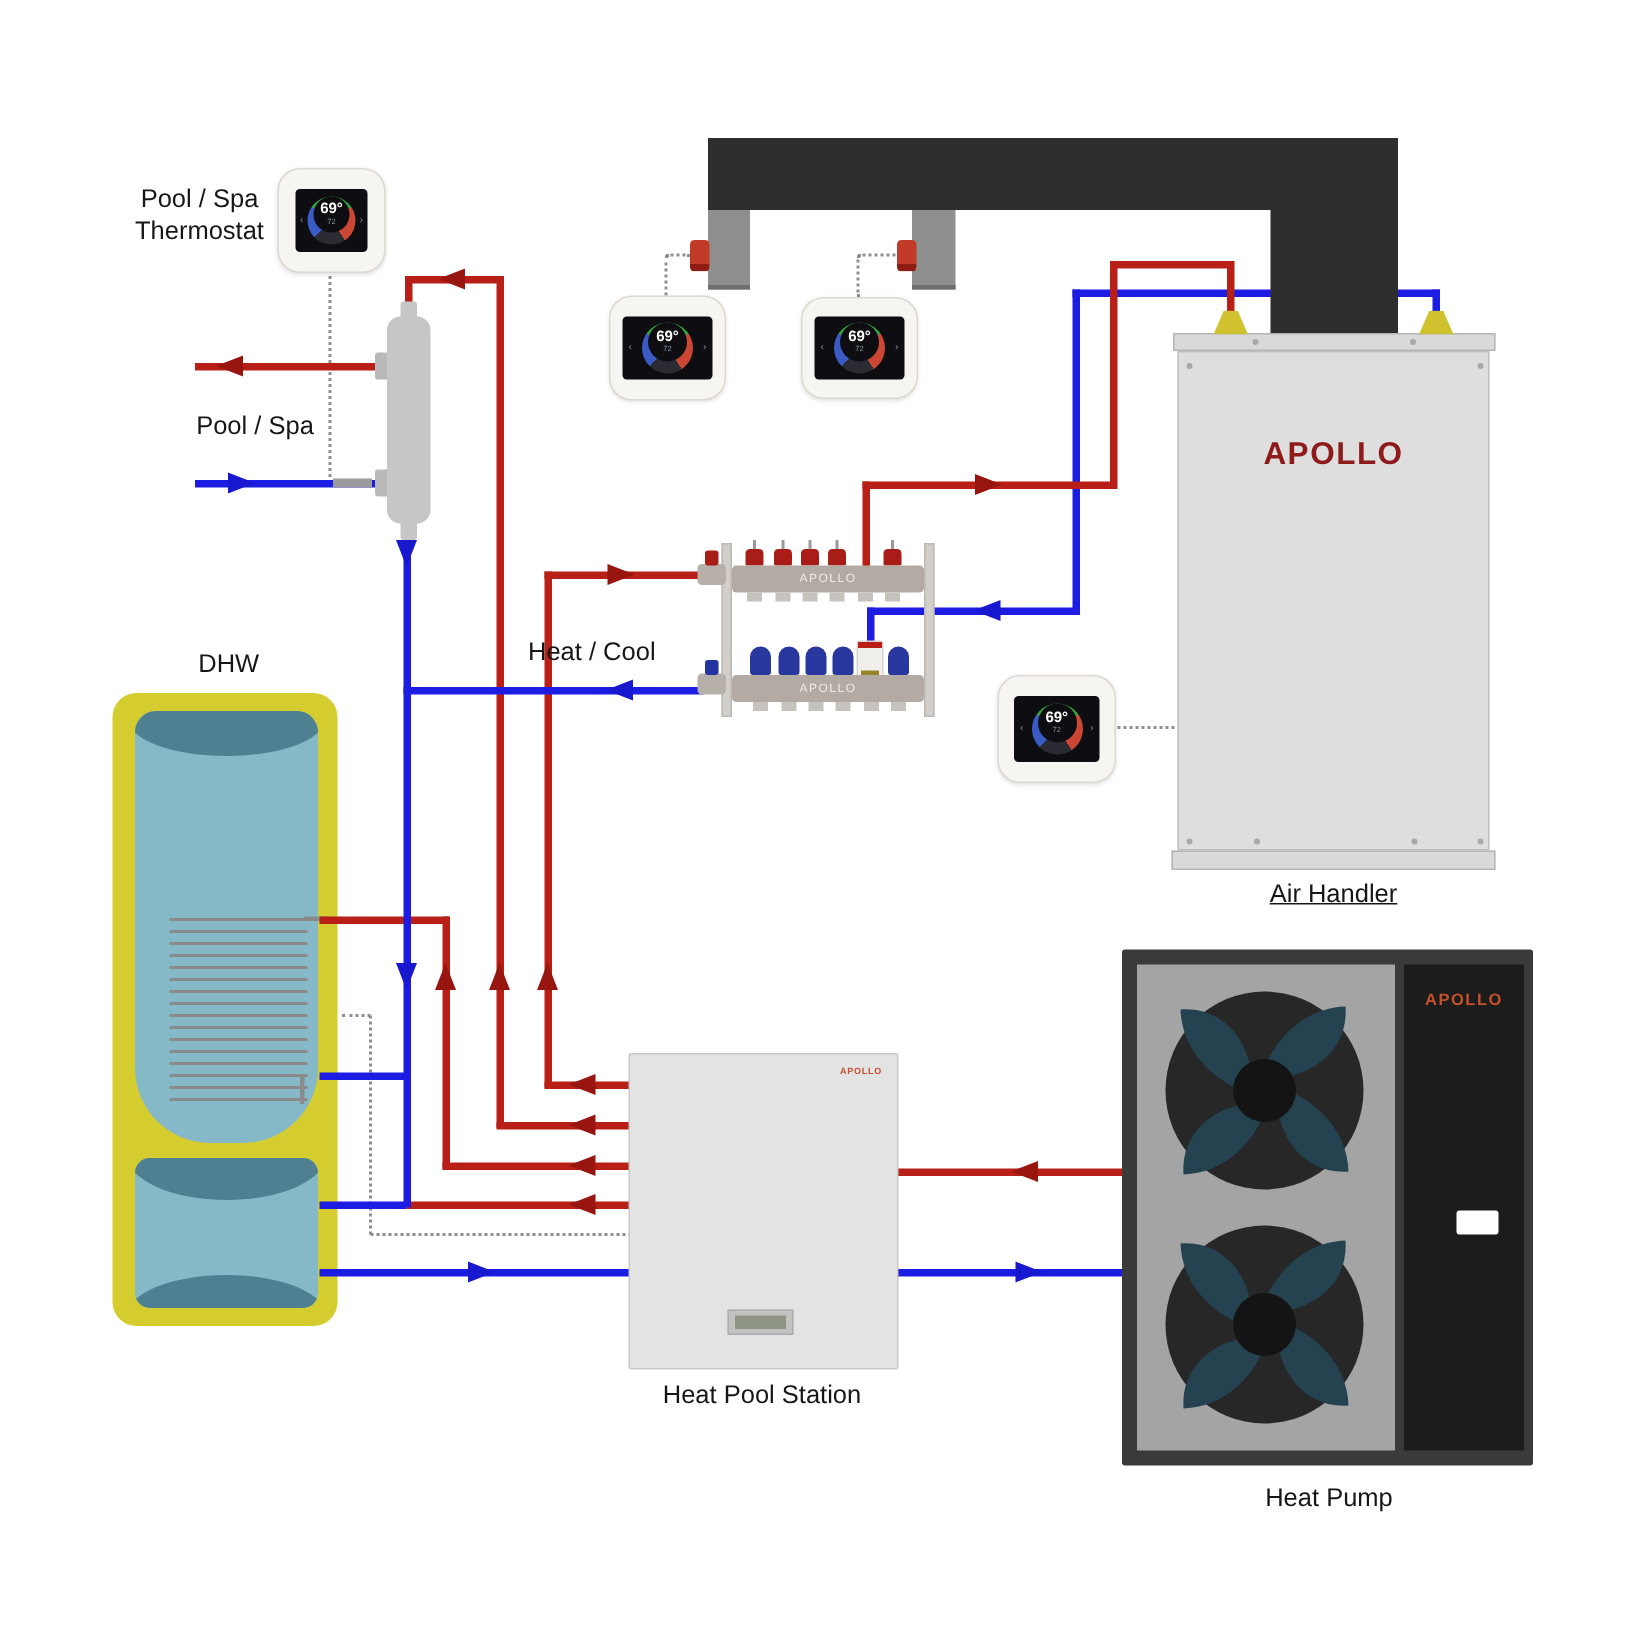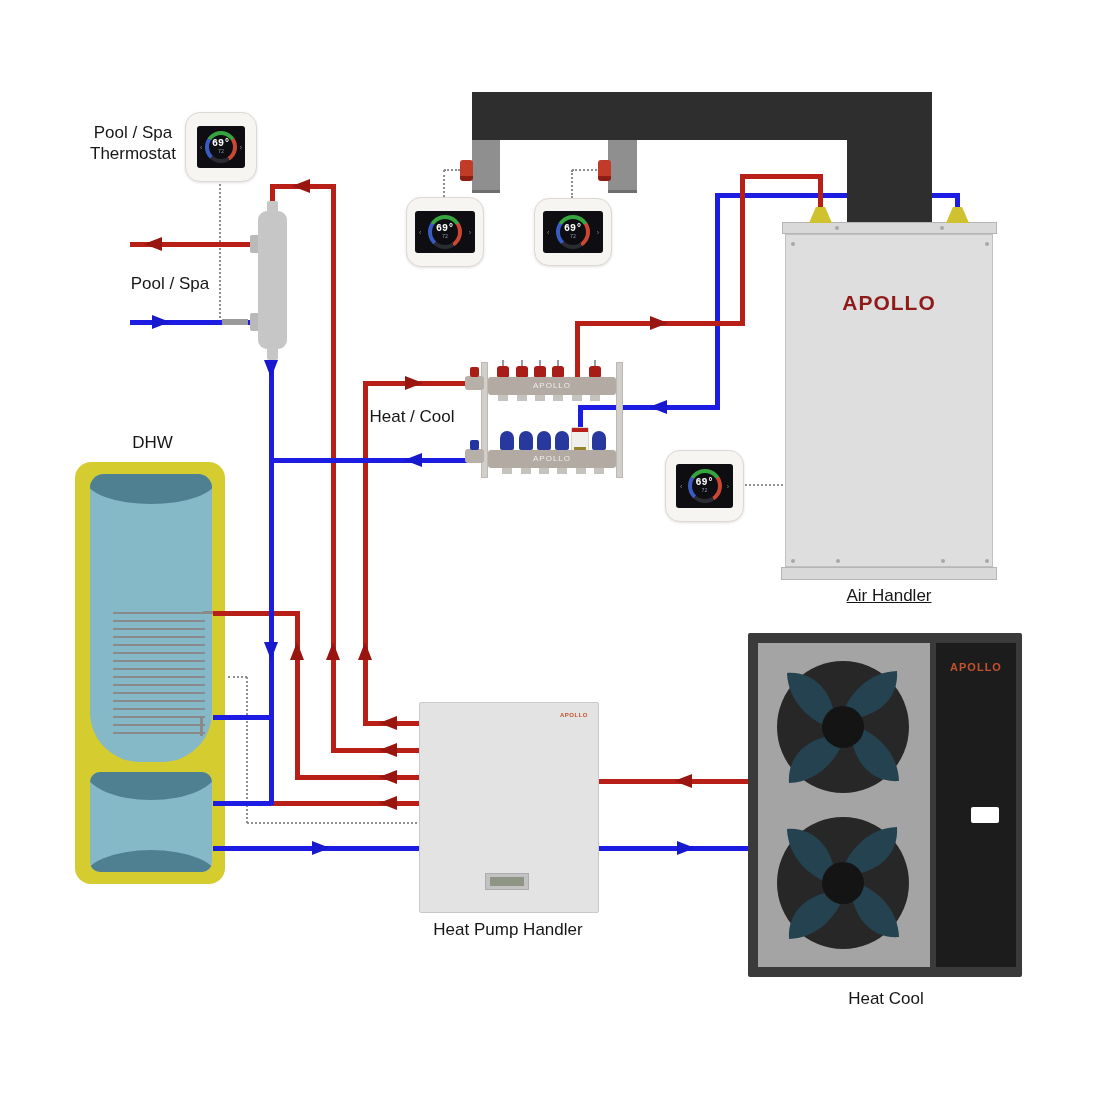--- a/index.html
+++ b/index.html
@@ -22,21 +22,21 @@
   .dv{position:absolute;width:0;border-left:2px dotted var(--dotted-line);}
   
   .lbl{position:absolute;font-size:17px;color:var(--label-text);text-align:center;line-height:1.25;}
   
   .tstat{position:absolute;background:#f7f5f2;border:1px solid #ddd8d2;border-radius:15px;
          box-shadow:0 1px 3px rgba(0,0,0,.12);}
   .tstat .screen{position:absolute;background:var(--screen-black);border-radius:3px;
          display:flex;align-items:center;justify-content:center;}
   .ring{width:34px;height:34px;border-radius:50%;
         background:conic-gradient(from 225deg,var(--ring-blue) 0 22%,var(--ring-green) 22% 53%,var(--ring-red) 53% 78%,#2b2b33 78%);
-        display:flex;align-items:center;justify-content:center;font-family:Liberation Mono, monospace;}
+        display:flex;justify-content:center;}
   .ring .inner{width:26px;height:26px;border-radius:50%;background:var(--screen-black);
         display:flex;flex-direction:column;align-items:center;justify-content:center;}
   .temp{color:#fff;font-size:10px;font-weight:bold;line-height:1;}
   .setp{color:#8c96a0;font-size:5px;line-height:1;margin-top:1px;}
   .smark{position:absolute;color:#8a8a8a;font-size:7px;top:50%;transform:translateY(-50%);}
   
   .dot{position:absolute;width:4px;height:4px;border-radius:50%;background:#a8a8a8;}
   .stub{position:absolute;width:10px;height:6px;background:#c6c2be;}
   .cap-red{position:absolute;width:12px;height:11px;background:var(--valve-cap-red);border-radius:3px 3px 1px 1px;}
   .stem{position:absolute;width:2px;height:6px;background:#9a9a9a;}
@@ -145,21 +145,21 @@
   <div class="abs" style="left:946px;top:207px;width:23px;height:16px;background:var(--fitting-brass);clip-path:polygon(30% 0,70% 0,100% 100%,0 100%);"></div>
   <div class="lbl" style="left:789px;top:585px;width:200px;text-decoration:underline;">Air Handler</div>
 
   <div class="abs" style="left:267px;top:201px;width:11px;height:14px;background:var(--hx-body);border-radius:2px;"></div>
   <div class="abs" style="left:267px;top:346px;width:11px;height:14px;background:var(--hx-body);border-radius:2px;"></div>
   <div class="abs" style="left:250px;top:235px;width:10px;height:18px;background:#b9b9b9;border-radius:2px;"></div>
   <div class="abs" style="left:250px;top:313px;width:10px;height:18px;background:#b9b9b9;border-radius:2px;"></div>
   <div class="abs" style="left:258px;top:211px;width:29px;height:138px;background:var(--hx-body);border-radius:9px;"></div>
   <div class="abs" style="left:222px;top:319px;width:26px;height:6px;background:#9a9a9a;"></div>
   <div class="lbl" style="left:110px;top:273px;width:120px;">Pool / Spa</div>
-  <div class="lbl" style="left:352px;top:406px;width:120px;text-align:center;">Heat / Cool</div>
+  <div class="lbl" style="left:352px;top:424px;width:120px;text-align:left;">Heat / Cool</div>
 
   <div class="abs" style="left:481px;top:362px;width:7px;height:116px;background:#d2cfcb;border:1px solid #bcb8b4;box-sizing:border-box;"></div>
   <div class="abs" style="left:616px;top:362px;width:7px;height:116px;background:#d2cfcb;border:1px solid #bcb8b4;box-sizing:border-box;"></div>
 
   <div class="stem" style="left:502px;top:360px;"></div>
   <div class="stem" style="left:521px;top:360px;"></div>
   <div class="stem" style="left:539px;top:360px;"></div>
   <div class="stem" style="left:557px;top:360px;"></div>
   <div class="stem" style="left:594px;top:360px;"></div>
   <div class="cap-red" style="left:497px;top:366px;"></div>
@@ -198,21 +198,21 @@
   <div class="abs" style="left:470px;top:367px;width:9px;height:10px;background:var(--valve-cap-red);border-radius:2px;"></div>
   <div class="abs" style="left:465px;top:449px;width:19px;height:14px;background:#b7b0a9;border-radius:3px;"></div>
   <div class="abs" style="left:470px;top:440px;width:9px;height:10px;background:#2334a0;border-radius:2px;"></div>
 
   <div class="abs" style="left:419px;top:702px;width:180px;height:211px;background:var(--station-body);border:1px solid #c9c9c9;border-radius:2px;box-sizing:border-box;">
       <div style="position:absolute;top:9px;right:10px;font-size:6px;letter-spacing:.5px;color:var(--brand-orange);font-weight:bold;">APOLLO</div>
       <div style="position:absolute;left:65px;top:170px;width:44px;height:17px;background:#c2c2c2;border:1px solid #adadad;box-sizing:border-box;">
           <div style="position:absolute;left:4px;top:3px;width:34px;height:9px;background:#8f9584;"></div>
       </div>
   </div>
-  <div class="lbl" style="left:408px;top:919px;width:200px;">Heat Pump Handler</div>
+  <div class="lbl" style="left:408px;top:919px;width:200px;">Heat Pool Station</div>
 
   <div class="abs" style="left:748px;top:633px;width:274px;height:344px;background:var(--hp-frame);border-radius:2px;"></div>
   <div class="abs" style="left:758px;top:643px;width:172px;height:324px;background:var(--hp-panel);"></div>
   <svg class="abs" width="136" height="136" viewBox="-68 -68 136 136" style="left:775px;top:659px;">
       <circle r="66" fill="var(--fan-disc)"></circle>
       <g fill="var(--fan-blade)">
         <path d="M 6 -8 C 34 -10 56 -28 54 -56 C 26 -55 6 -34 -2 -10 Z"></path>
         <path d="M 6 -8 C 34 -10 56 -28 54 -56 C 26 -55 6 -34 -2 -10 Z" transform="rotate(90)"></path>
         <path d="M 6 -8 C 34 -10 56 -28 54 -56 C 26 -55 6 -34 -2 -10 Z" transform="rotate(180)"></path>
         <path d="M 6 -8 C 34 -10 56 -28 54 -56 C 26 -55 6 -34 -2 -10 Z" transform="rotate(270)"></path>
@@ -226,21 +226,21 @@
         <path d="M 6 -8 C 34 -10 56 -28 54 -56 C 26 -55 6 -34 -2 -10 Z" transform="rotate(90)"></path>
         <path d="M 6 -8 C 34 -10 56 -28 54 -56 C 26 -55 6 -34 -2 -10 Z" transform="rotate(180)"></path>
         <path d="M 6 -8 C 34 -10 56 -28 54 -56 C 26 -55 6 -34 -2 -10 Z" transform="rotate(270)"></path>
       </g>
       <circle r="21" fill="#141414"></circle>
   </svg>
   <div class="abs" style="left:936px;top:643px;width:80px;height:324px;background:var(--hp-side);">
       <div class="brandtxt" style="position:absolute;top:18px;left:0;width:100%;text-align:center;font-size:11px;color:var(--brand-orange);">APOLLO</div>
       <div style="position:absolute;left:35px;top:164px;width:28px;height:16px;background:#ffffff;border-radius:2px;"></div>
   </div>
-  <div class="lbl" style="left:786px;top:988px;width:200px;">Heat Cool</div>
+  <div class="lbl" style="left:786px;top:988px;width:200px;">Heat Pump</div>
 
   <div class="tstat" style="left:185px;top:112px;width:70px;height:68px;">
       <div class="screen" style="left:11px;top:13px;width:48px;height:42px;">
           <span class="smark" style="left:3px;">‹</span>
           <div class="ring" style="width:32px;height:32px;">
           <div class="inner" style="width:24px;height:24px;">
               <div class="temp">69°</div>
               <div class="setp">72</div>
           </div>
         </div>

